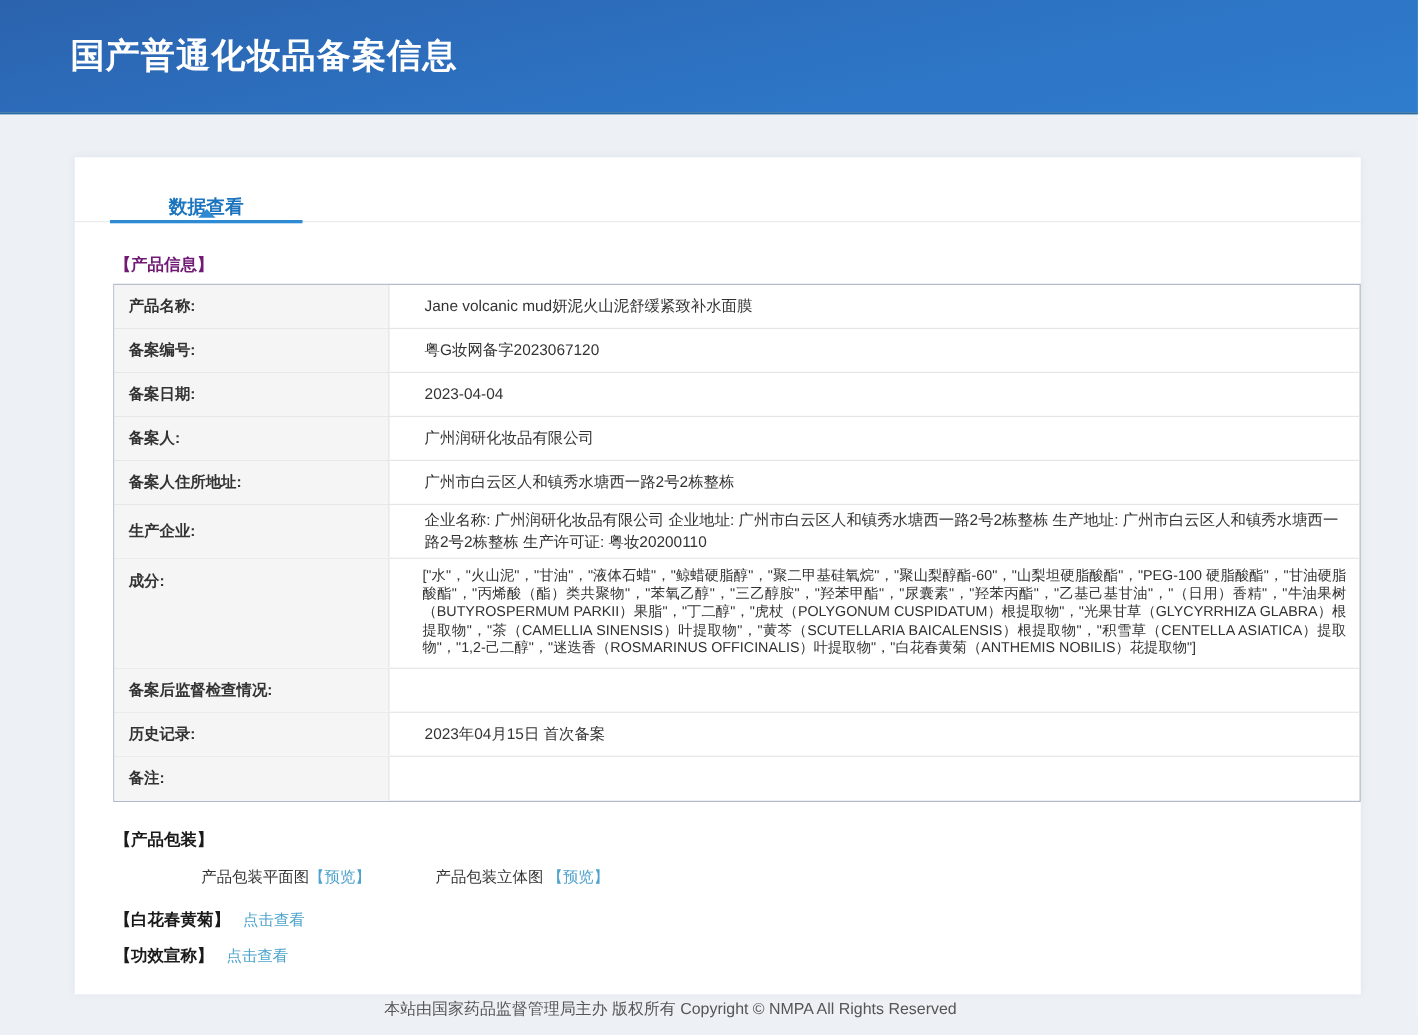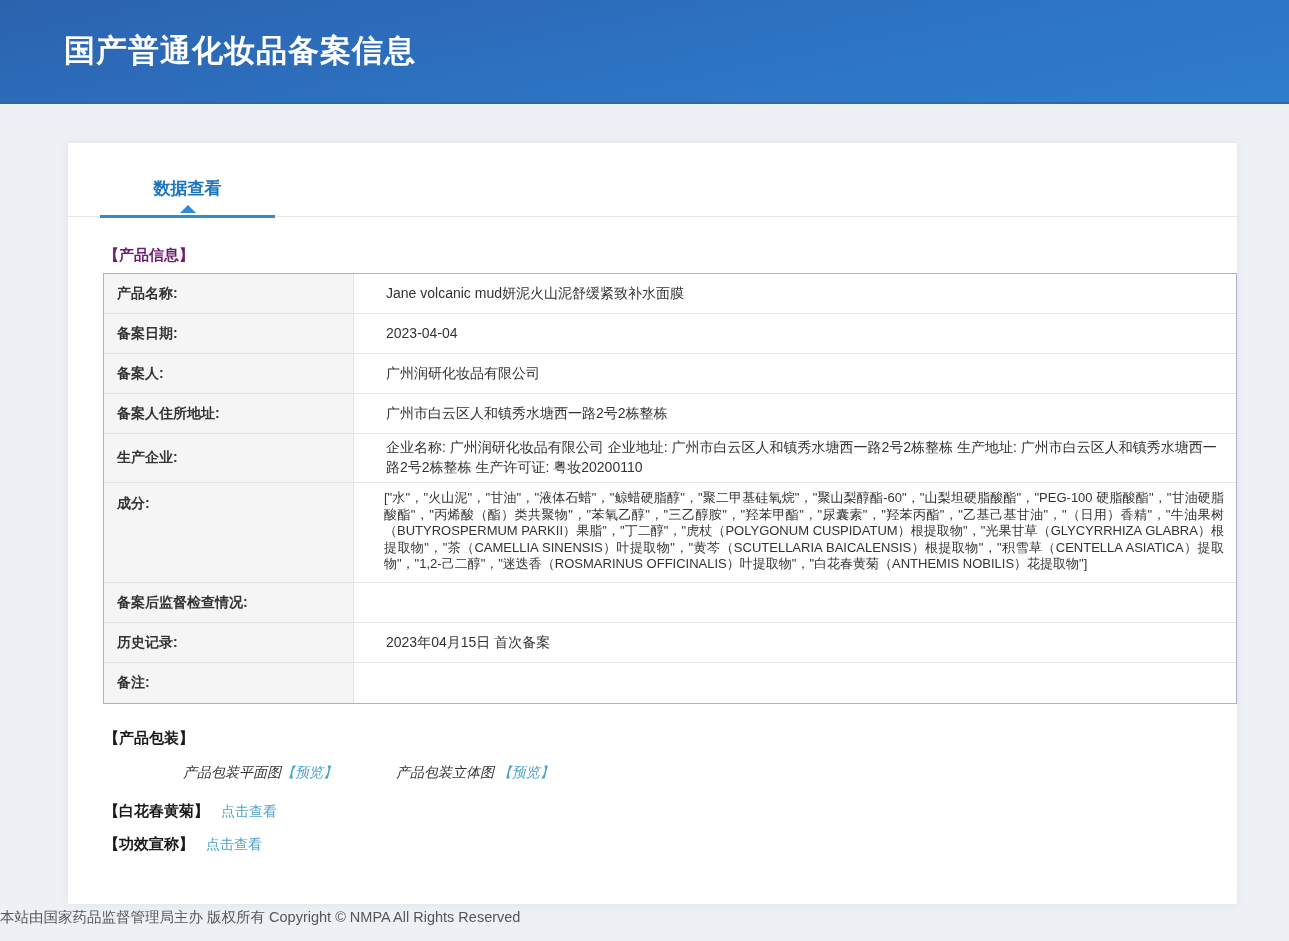--- a/index.html
+++ b/index.html
@@ -36,21 +36,20 @@
     padding:34px 0 0 32px;
     border-bottom:1px solid #e8e8e8;
   }
   .tab {
     display:inline-block;
     width:175px;
     text-align:center;
     font-size:17px;
     font-weight:bold;
     color:#1b74bd;
-    padding-bottom:15px;
     border-bottom:3px solid #2e8ad2;
     margin-bottom:-2px;
     position:relative;
     cursor:pointer;
   }
   .tab .tab-caret {
     position:absolute;
     left:50%; bottom:2px;
     transform:translateX(-50%);
     width:0; height:0;
@@ -101,33 +100,33 @@
   .row.xtall .cell-value {
     padding:7px 12px 6px 10px;
     font-size:13px;
     line-height:16.5px;
     text-align:justify;
     display:block;
   }
   
   .pack-title { margin:25px 0 0 36px; font-size:15px; font-weight:bold; color:#1a1a1a; }
   .pack-row { margin:16px 0 0 115px; font-size:14px; color:#333; }
-  .pack-item { display:inline-block;font-style:italic; }
+  .pack-item { display:inline-block; }
   .pack-item + .pack-item { margin-left:55px; }
   .link { color:#4da3cb; cursor:pointer; text-decoration:none; }
   .inline-row { margin:20px 0 0 36px; font-size:15px; color:#1a1a1a; }
   .inline-row .bracket-label { font-weight:bold; }
   .inline-row .link { font-size:14px; margin-left:12px; }
   .eff-row { margin-top:14px; }
   
   .page-footer {
     position:absolute;
     left:0; top:908px;
     width:1219px;
-    text-align:left;
+    text-align:center;
     font-size:14.5px;
     color:#555555;
   }
 </style>
 </head>
 <body>
 
 <header class="page-header">
   <h1>国产普通化妆品备案信息</h1>
 </header>
@@ -140,20 +139,24 @@
       <span class="tab-caret"></span>
     </div>
   </div>
 
   <div class="section-title">【产品信息】</div>
 
   <div class="info-table">
     <div class="row">
       <div class="cell-label">产品名称:</div>
       <div class="cell-value">Jane volcanic mud妍泥火山泥舒缓紧致补水面膜</div>
+    </div>
+    <div class="row">
+      <div class="cell-label">备案编号:</div>
+      <div class="cell-value">粤G妆网备字2023067120</div>
     </div>
     <div class="row">
       <div class="cell-label">备案日期:</div>
       <div class="cell-value">2023-04-04</div>
     </div>
     <div class="row">
       <div class="cell-label">备案人:</div>
       <div class="cell-value">广州润研化妆品有限公司</div>
     </div>
     <div class="row">

